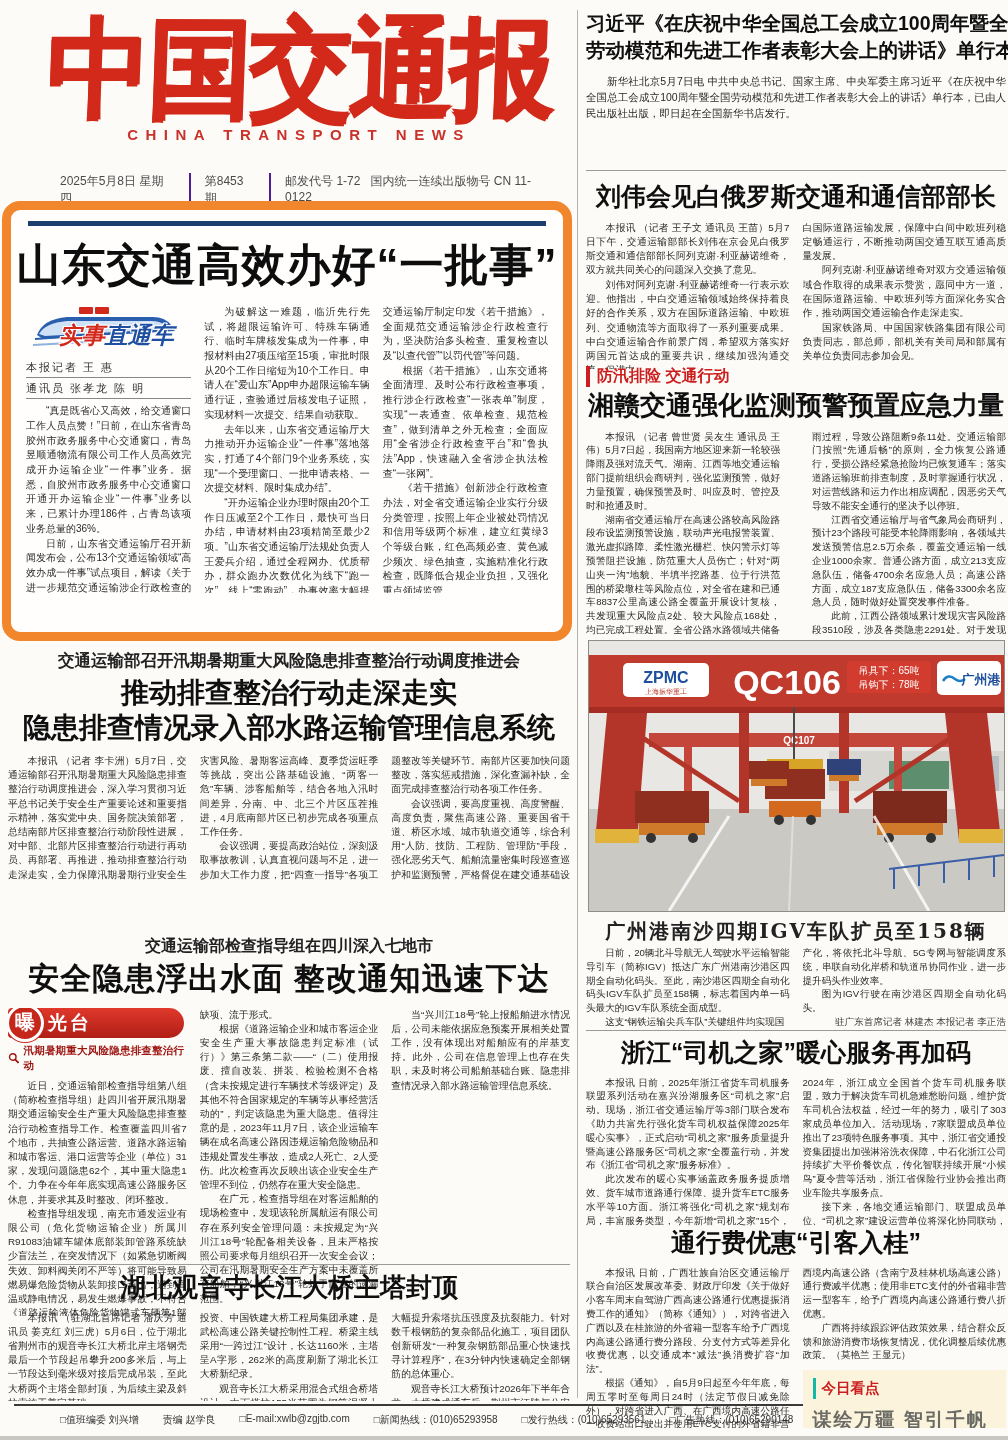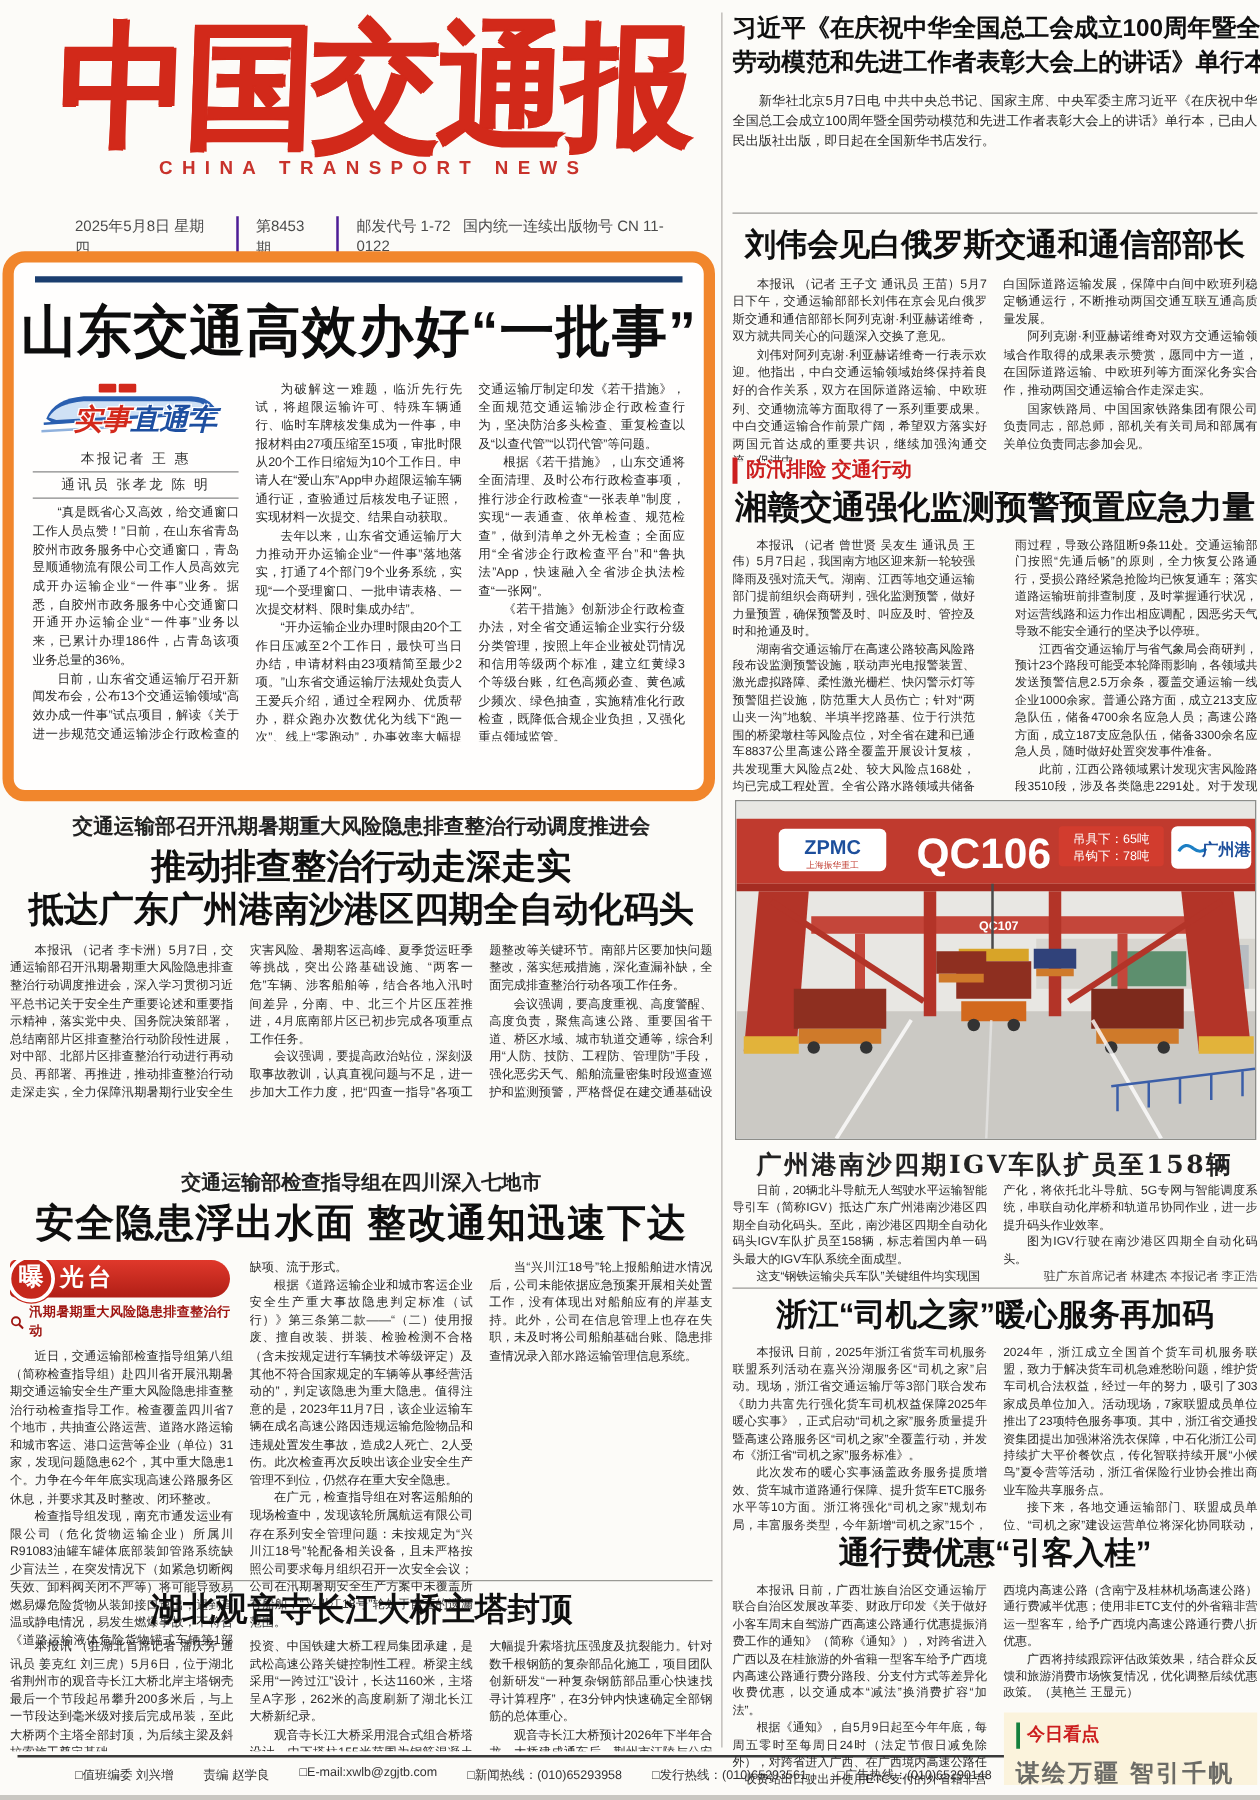--- a/index.html
+++ b/index.html
@@ -9,21 +9,21 @@
   .abs{position:absolute;}
   .jp p{margin:0;text-indent:2em;}
   .jp p.noind{text-indent:0;}
   .jp{ text-align:justify; color:#2a2a2a;}
   .cols{display:flex;gap:13px;overflow:hidden;}
   .col{flex:1;overflow:hidden;}
   .hl{font-weight:900;color:#0f0f0f;text-align:center;line-height:1.18;}
   .kicker{font-weight:700;color:#222;text-align:center;}
   .rule{background:#9a9a96;height:1px;}
   .byline{font-size:11px;letter-spacing:2px;color:#333;border-bottom:1px solid #888;
-          padding:2px 0;text-align:center;}
+          padding:2px 0;text-align:left;}
   .masthead-title{font-family:"DejaVu Serif",serif;font-weight:900;color:#d2291a;
         font-size:104px;line-height:1;letter-spacing:-3px;transform:skewX(-2deg) scaleY(1.04);
         text-shadow:2px 1px 0 #d2291a,0 2px 0 #d2291a;white-space:nowrap;}
   .masthead-sub{color:#c8322b;font-size:15px;letter-spacing:7.5px;font-weight:700;text-align:center;}
   .dateline{display:flex;font-size:12px;color:#4a4a4a;align-items:flex-start;gap:0;}
   .dateline .seg{padding:0 14px;}
   .dateline .seg+.seg{border-left:2px solid #4c1d95;}
   .leadbox{border:9px solid #f1862c;border-radius:18px;background:#fffefd;}
   .navybar{background:#1b3e6f;height:5px;margin:11px auto 0 auto;width:94%;}
   .lead-headline{font-size:44px;font-weight:900;text-align:center;letter-spacing:1px;margin-top:10px;color:#0d0d0d;}
@@ -33,21 +33,21 @@
   .badge{width:176px;}
   .badge-bar{position:relative;height:30px;background:linear-gradient(180deg,#e0382b,#b01f16);
        border-radius:4px 15px 15px 4px;display:flex;align-items:center;padding-left:40px;}
   .badge-circle{position:absolute;left:-2px;top:-4px;width:38px;height:38px;border-radius:50%;
        background:#c6271b;border:3px solid #fff;box-shadow:0 0 0 1px #c6271b;display:flex;
        align-items:center;justify-content:center;color:#fff;font-size:20px;font-weight:900;}
   .badge-rest{color:#fff;font-size:19px;font-weight:900;letter-spacing:3px;}
   .badge-sub{display:flex;align-items:center;gap:4px;margin-top:5px;color:#9e1410;
        font-weight:700;font-size:10.5px;}
   .today-box{background:#fbf3dc;padding:8px 10px 6px 10px;margin-top:8px;}
-  .today-label{color:#cc1e1e;font-weight:900;font-size:14.5px;border-left:3px solid #15803d;padding-left:6px;}
+  .today-label{color:#cc1e1e;font-weight:900;font-size:14.5px;border-left:3px solid #14b8a6;padding-left:6px;}
   .today-title{color:#6b6b66;font-size:19px;font-weight:700;letter-spacing:2px;margin-top:7px;}
   .caption-title{font-family:"DejaVu Serif",serif;font-size:20px;letter-spacing:2px;
        text-align:center;color:#222;font-weight:700;}
   .credits{text-align:right;color:#444;}
   .vline{width:1px;background:#b5b3ae;}
   .photo-frame{border:1px solid #8d8d89;background:#dfe3e6;overflow:hidden;}
   .logo-train{position:relative;width:152px;height:52px;margin:0 auto;}
   .logo-text{position:absolute;left:26px;top:14px;font-size:23px;font-weight:900;font-style:italic;
        white-space:nowrap;text-shadow:1px 1px 0 #fff,-1px -1px 0 #fff,1px -1px 0 #fff,-1px 1px 0 #fff;}
   .logo-red{color:#d3291c;}
@@ -108,21 +108,21 @@
         <p>根据《若干措施》，山东交通将全面清理、及时公布行政检查事项，推行涉企行政检查“一张表单”制度，实现“一表通查、依单检查、规范检查”，做到清单之外无检查；全面应用“全省涉企行政检查平台”和“鲁执法”App，快速融入全省涉企执法检查“一张网”。</p>
         <p>《若干措施》创新涉企行政检查办法，对全省交通运输企业实行分级分类管理，按照上年企业被处罚情况和信用等级两个标准，建立红黄绿3个等级台账，红色高频必查、黄色减少频次、绿色抽查，实施精准化行政检查，既降低合规企业负担，又强化重点领域监管。</p>
 
       </div>
     </div>
   </div>
 
   <div class="abs" style="left:8px;top:650px;width:562px;">
     <div class="kicker" style="font-size:16.5px;">交通运输部召开汛期暑期重大风险隐患排查整治行动调度推进会</div>
     <div class="hl" style="font-size:28px;margin-top:4px;">推动排查整治行动走深走实</div>
-    <div class="hl" style="font-size:28px;margin-top:2px;">抵达广东广州港南沙港区四期全自动化码头</div>
+    <div class="hl" style="font-size:28px;margin-top:2px;">隐患排查情况录入部水路运输管理信息系统</div>
     <div class="cols jp" style="margin-top:10px;height:128px;font-size:9.8px;line-height:1.45;">
       <div class="col">
         <p>本报讯 （记者 李卡洲）5月7日，交通运输部召开汛期暑期重大风险隐患排查整治行动调度推进会，深入学习贯彻习近平总书记关于安全生产重要论述和重要指示精神，落实党中央、国务院决策部署，总结南部片区排查整治行动阶段性进展，对中部、北部片区排查整治行动进行再动员、再部署、再推进，推动排查整治行动走深走实，全力保障汛期暑期行业安全生产形势稳定。</p>
 
       </div>
       <div class="col">
         <p class="noind">灾害风险、暑期客运高峰、夏季货运旺季等挑战，突出公路基础设施、“两客一危”车辆、涉客船舶等，结合各地入汛时间差异，分南、中、北三个片区压茬推进，4月底南部片区已初步完成各项重点工作任务。</p>
         <p>会议强调，要提高政治站位，深刻汲取事故教训，认真直视问题与不足，进一步加大工作力度，把“四查一指导”各项工作抓实抓细抓落地。中部、北部片区要层层细化落实责任，提高发现问题隐患质量，抓好动员部署、专题培训、跟踪督促、现场核查、社会监督、问</p>
       </div>
       <div class="col">

